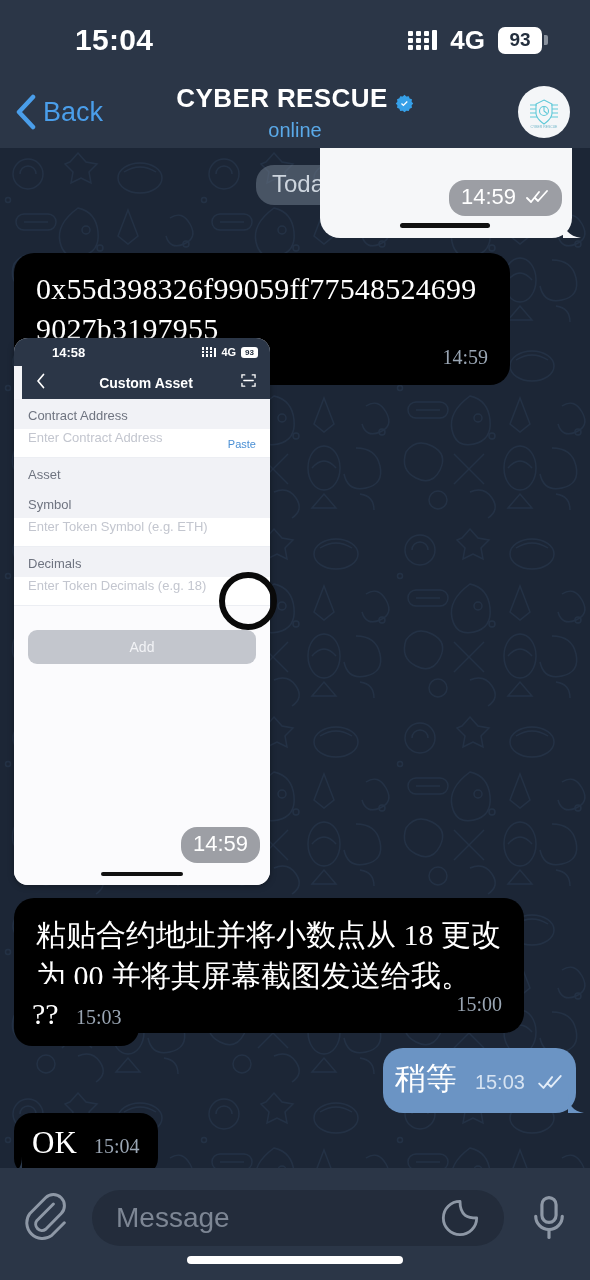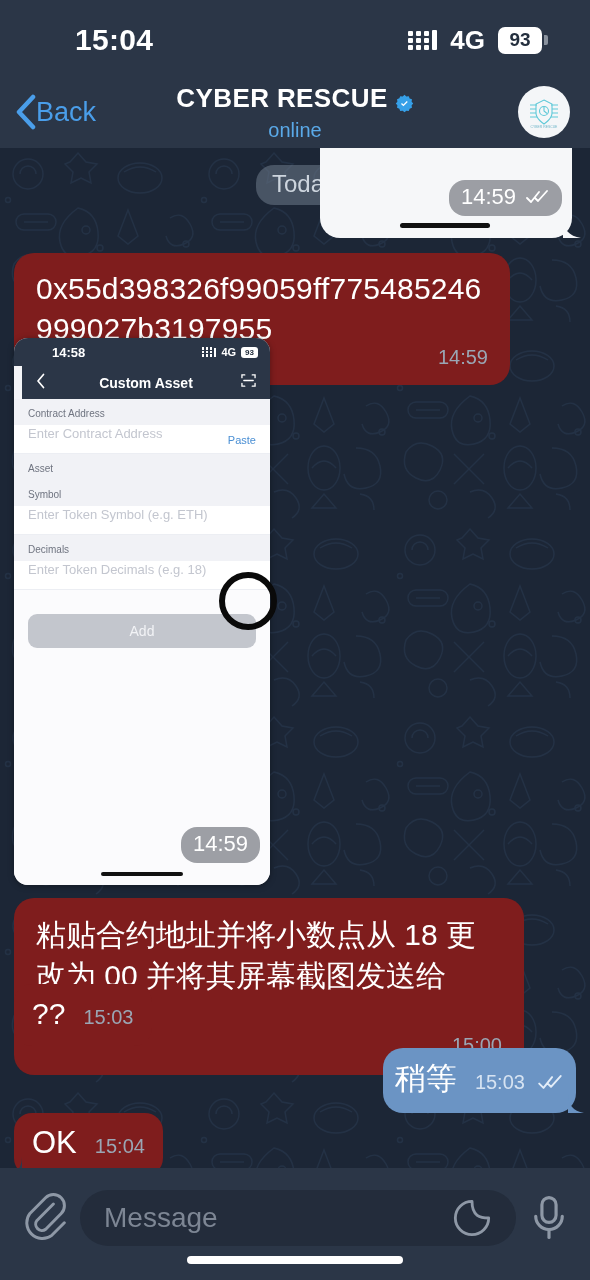--- a/index.html
+++ b/index.html
@@ -38,21 +38,21 @@
     width:4px; height:10px; background:#8a929e; border-radius:0 2px 2px 0;
   }
 
   
   .chatheader {
     position:absolute; top:76px; left:0; width:590px; height:72px;
     background:#2b3647;
     display:flex; align-items:center; justify-content:space-between;
     padding:0 20px 0 14px;
   }
-  .back { display:flex; align-items:center; cursor:pointer; }
+  .back { display:flex; align-items:center; gap:7px; cursor:pointer; }
   .back svg { display:block; }
   .back-label { color:#4a9eea; font-size:27px; }
   .ch-center { position:absolute; left:0; right:0; text-align:center; pointer-events:none; }
   .ch-title {
     color:#fff; font-size:26px; font-weight:700; letter-spacing:.4px;
     display:inline-flex; align-items:center; gap:7px; justify-content:center;
   }
   .verified { width:19px; height:19px; display:inline-block; }
   .ch-status { color:#5aa9e8; font-size:20px; margin-top:5px; }
   .avatar {
@@ -69,21 +69,21 @@
   }
   .doodles { position:absolute; inset:0; opacity:.5; }
 
   .msgs { position:absolute; inset:0; padding:0; }
 
   
   .bubble {
     position:absolute; border-radius:20px;
     font-size:29px; line-height:1.32; color:#fff;
   }
-  .bub-in { background:#7f1d1d; }
+  .bub-in { background:#000000;font-family:Liberation Serif, serif; }
   .bub-out { background:#6b94c4; }
   .time {
     font-size:20px; color:#9aa6b4; display:inline-block;
     vertical-align:baseline; margin-left:10px; white-space:nowrap;
   }
   .time-out { color:#d6e3f2; }
   .ticks { display:inline-block; margin-left:5px; vertical-align:-1px; }
 
   .datechip {
     position:absolute; left:256px; top:17px;
@@ -143,21 +143,21 @@
     height:33px; background:#2b3647; color:#fff;
     display:flex; align-items:center; justify-content:space-between;
     padding:0 14px; position:relative;margin-left:8px;
   }
   .shot-nav-title {
     position:absolute; left:0; right:0; text-align:center;
     font-size:14px; font-weight:600;
   }
   .shot-body { background:#fbfbfd; height:100%; }
   .f-label {
-    font-size:10px; color:#6f7480; padding:9px 14px 6px;
+    font-size:13px; color:#6f7480; padding:9px 14px 6px;
     background:#f1f2f6;
   }
   .f-input {
     font-size:13px; color:#c3c6cf; padding:1px 14px 12px;
     background:#fff; border-bottom:1px solid #eceef3;
     position:relative;
   }
   .addbtn {
     margin:24px 14px 0; background:#c3c6cd; color:#f2f3f6;
     text-align:center; font-size:14px; border-radius:9px; padding:9px 0;
@@ -204,21 +204,21 @@
   .tail-in {
     position:absolute; left:-8px; bottom:0; width:16px; height:20px;
     background:#2b3a4d;
     clip-path:path("M16,0 C16,12 11,18 0,20 L16,20 Z");
   }
 
   
   .composer {
     position:absolute; bottom:0; left:0; width:590px; height:112px;
     background:#2b3647;
-    display:flex; align-items:flex-start; gap:0; padding:22px 22px 4px;
+    display:flex; align-items:flex-start; gap:12px; padding:22px 22px 4px;
   }
   .clip { width:44px; height:44px; flex:0 0 auto; cursor:pointer; }
   .msgfield {
     flex:1; height:56px; background:#232c3b; border-radius:28px;
     margin:0 14px; display:flex; align-items:center; padding:0 24px;
     position:relative;
   }
   .msgfield .ph { color:#7d8694; font-size:28px; flex:1; }
   .stick { width:40px; height:40px; cursor:pointer; }
   .mic { width:38px; height:44px; flex:0 0 auto; cursor:pointer; margin-top:5px; }

